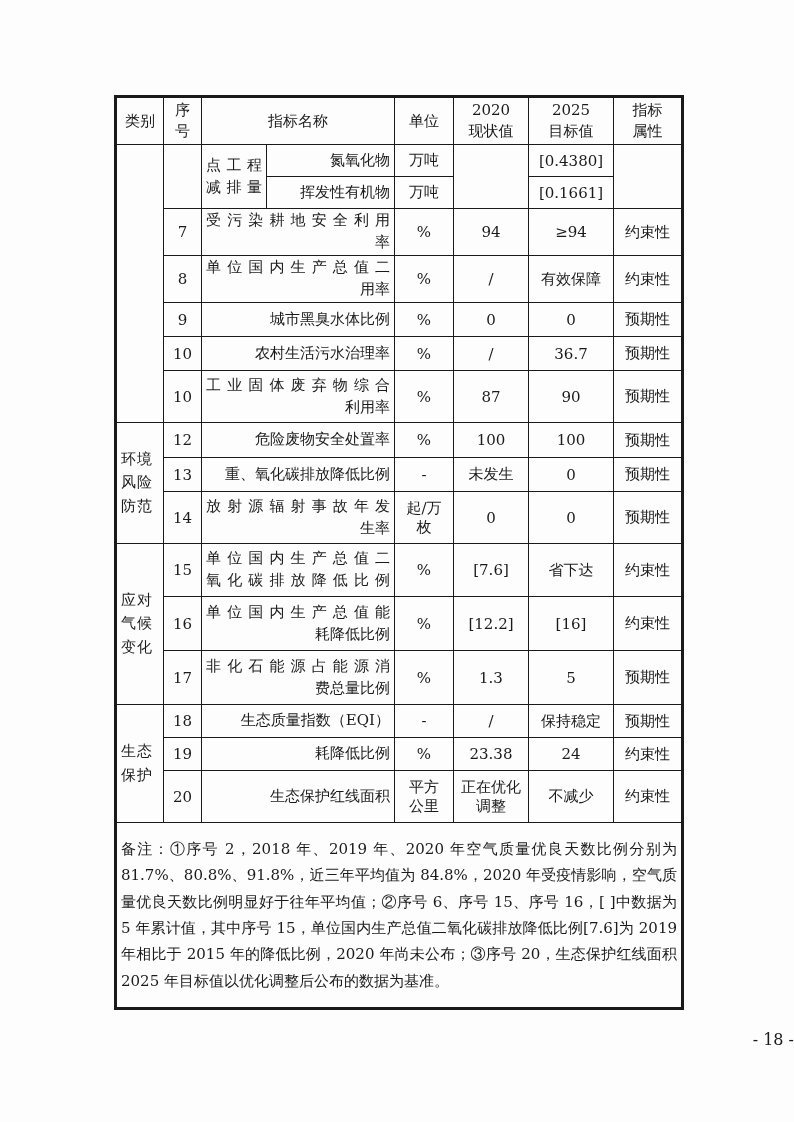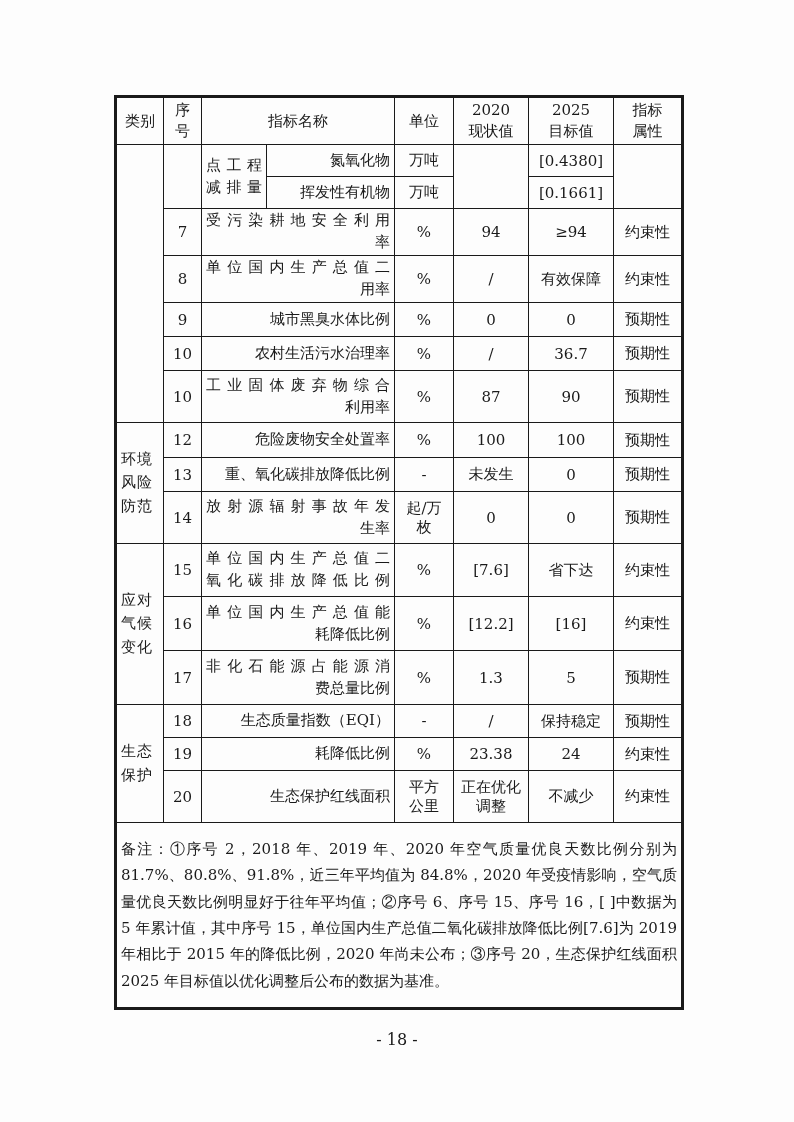--- a/index.html
+++ b/index.html
@@ -46,21 +46,21 @@
     text-align: justify;
     font-size: 15.5px;
     line-height: 26.4px;
     padding: 3px 7px 0 7px;
   }
   .pagenum {
     position: absolute;
     left: 0;
     top: 1030px;
     width: 100%;
-    text-align: center;
+    text-align: right;
     font-size: 16px;
   }
 </style>
 </head>
 <body>
 
 <div class="sheet">
 
   <table class="ind">
     <colgroup>

